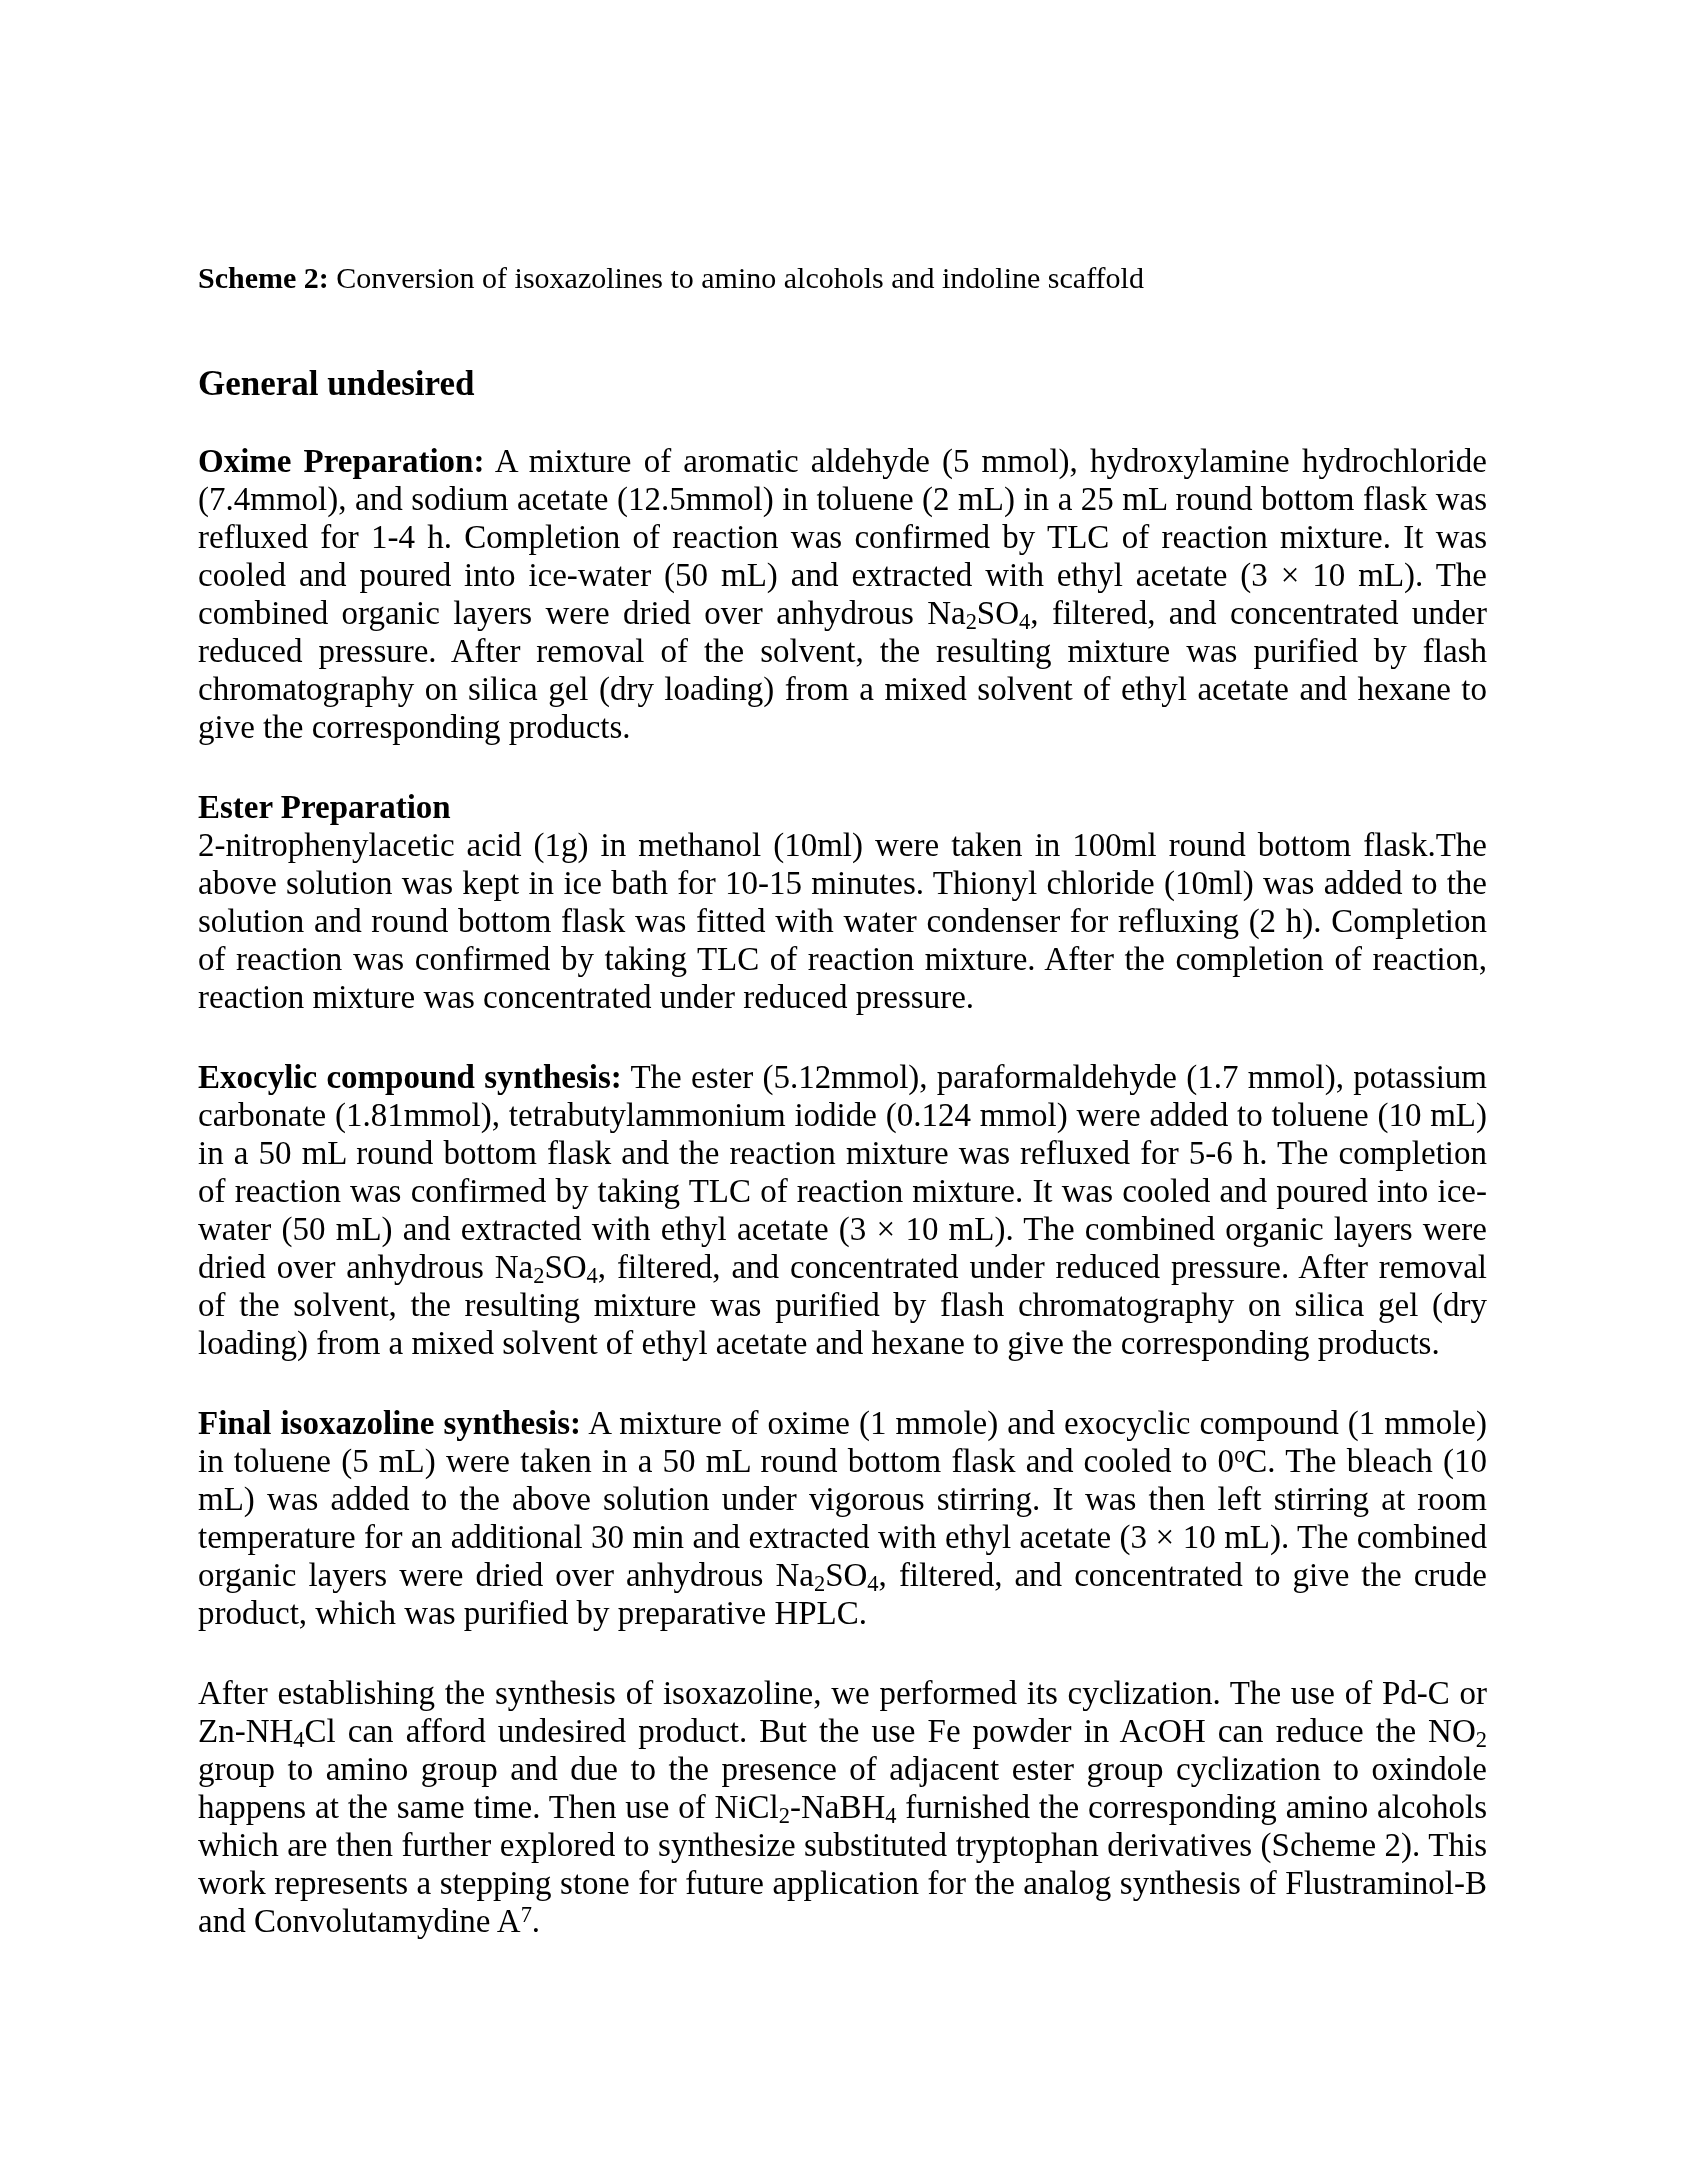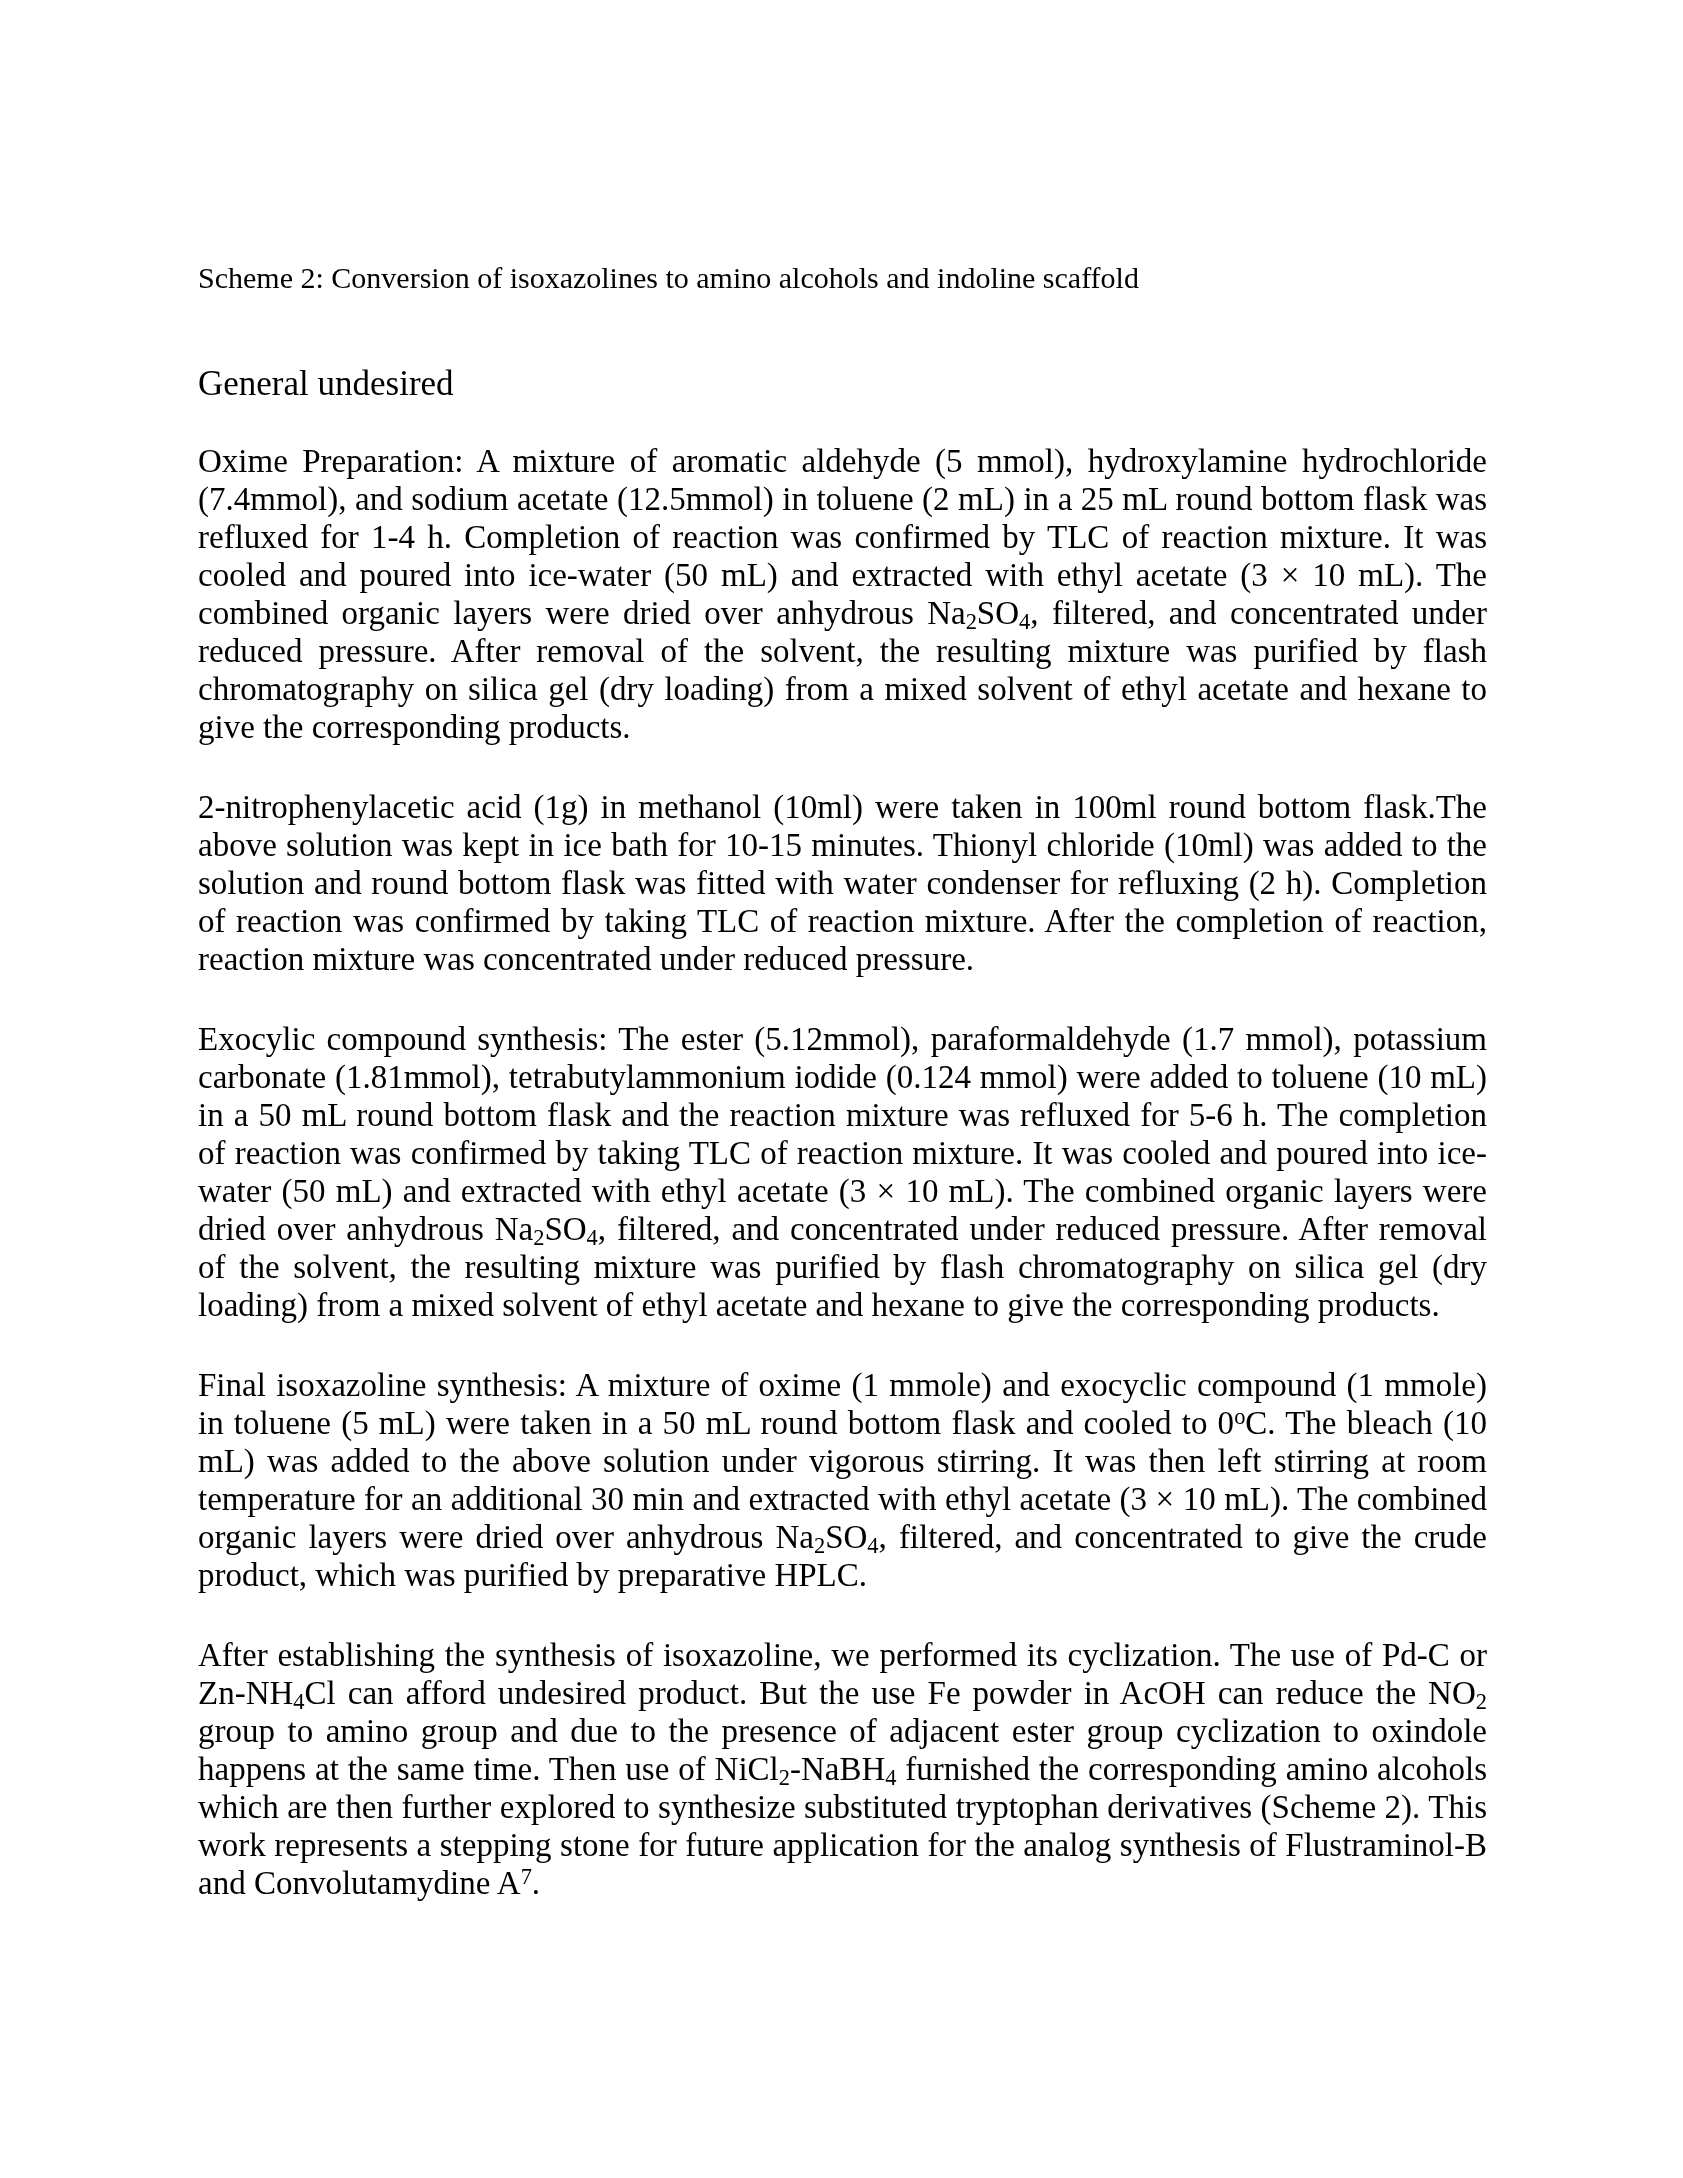--- a/index.html
+++ b/index.html
@@ -46,38 +46,39 @@
     text-align: left;
     margin: 0;
   }
   .para {
     margin: 0 0 42px 0;
   }
   .para-tight {
     margin: 0 0 42px 0;
     font-family: Liberation Serif, serif;
   }
-  .b { font-weight: normal; }
+  .b { font-weight: bold; }
   sub, sup {
     font-size: 0.68em;
     line-height: 0;
   }
   sub { vertical-align: -0.22em; }
   sup { vertical-align: 0.45em; }
 </style>
 </head>
 <body>
 
 <div class="sheet">
   <div class="caption"><span class="b">Scheme 2:</span><span> Conversion of isoxazolines to amino alcohols and indoline scaffold</span></div>
 
   <div class="heading"><span class="b">General undesired</span></div>
 
   <div class="block para"><span class="b">Oxime Preparation:</span><span> A mixture of aromatic aldehyde (5 mmol), hydroxylamine hydrochloride (7.4mmol), and sodium acetate (12.5mmol) in toluene (2 mL) in a 25 mL round bottom flask was refluxed for 1-4 h. Completion of reaction was confirmed by TLC of reaction mixture. It was cooled and poured into ice-water (50 mL) and extracted with ethyl acetate (3 × 10 mL). The combined organic layers were dried over anhydrous Na</span><sub>2</sub><span>SO</span><sub>4</sub><span>, filtered, and concentrated under reduced pressure. After removal of the solvent, the resulting mixture was purified by flash chromatography on silica gel (dry loading) from a mixed solvent of ethyl acetate and hexane to give the corresponding products.</span></div>
 
+  <div class="subheading"><span class="b">Ester Preparation</span></div>
 
   <div class="block para-tight"><span>2-nitrophenylacetic acid (1g) in methanol (10ml) were taken in 100ml round bottom flask.The above solution was kept in ice bath for 10-15 minutes. Thionyl chloride (10ml) was added to the solution and round bottom flask was fitted with water condenser for refluxing (2 h). Completion of reaction was confirmed by taking TLC of reaction mixture. After the completion of reaction, reaction mixture was concentrated under reduced pressure.</span></div>
 
   <div class="block para"><span class="b">Exocylic compound synthesis:</span><span> The ester (5.12mmol), paraformaldehyde (1.7 mmol), potassium carbonate (1.81mmol), tetrabutylammonium iodide (0.124 mmol) were added to toluene (10 mL) in a 50 mL round bottom flask and the reaction mixture was refluxed for 5-6 h. The completion of reaction was confirmed by taking TLC of reaction mixture. It was cooled and poured into ice-water (50 mL) and extracted with ethyl acetate (3 × 10 mL). The combined organic layers were dried over anhydrous Na</span><sub>2</sub><span>SO</span><sub>4</sub><span>, filtered, and concentrated under reduced pressure. After removal of the solvent, the resulting mixture was purified by flash chromatography on silica gel (dry loading) from a mixed solvent of ethyl acetate and hexane to give the corresponding products.</span></div>
 
   <div class="block para"><span class="b">Final isoxazoline synthesis:</span><span> A mixture of oxime (1 mmole) and exocyclic compound (1 mmole) in toluene (5 mL) were taken in a 50 mL round bottom flask and cooled to 0</span><sup>o</sup><span>C. The bleach (10 mL) was added to the above solution under vigorous stirring. It was then left stirring at room temperature for an additional 30 min and extracted with ethyl acetate (3 × 10 mL). The combined organic layers were dried over anhydrous Na</span><sub>2</sub><span>SO</span><sub>4</sub><span>, filtered, and concentrated to give the crude product, which was purified by preparative HPLC.</span></div>
 
   <div class="block para"><span>After establishing the synthesis of isoxazoline, we performed its cyclization. The use of Pd-C or Zn-NH</span><sub>4</sub><span>Cl can afford undesired product. But the use Fe powder in AcOH can reduce the NO</span><sub>2</sub><span> group to amino group and due to the presence of adjacent ester group cyclization to oxindole happens at the same time. Then use of NiCl</span><sub>2</sub><span>-NaBH</span><sub>4</sub><span> furnished the corresponding amino alcohols which are then further explored to synthesize substituted tryptophan derivatives (Scheme 2). This work represents a stepping stone for future application for the analog synthesis of Flustraminol-B and Convolutamydine A</span><sup>7</sup><span>.</span></div>
 </div>
 

